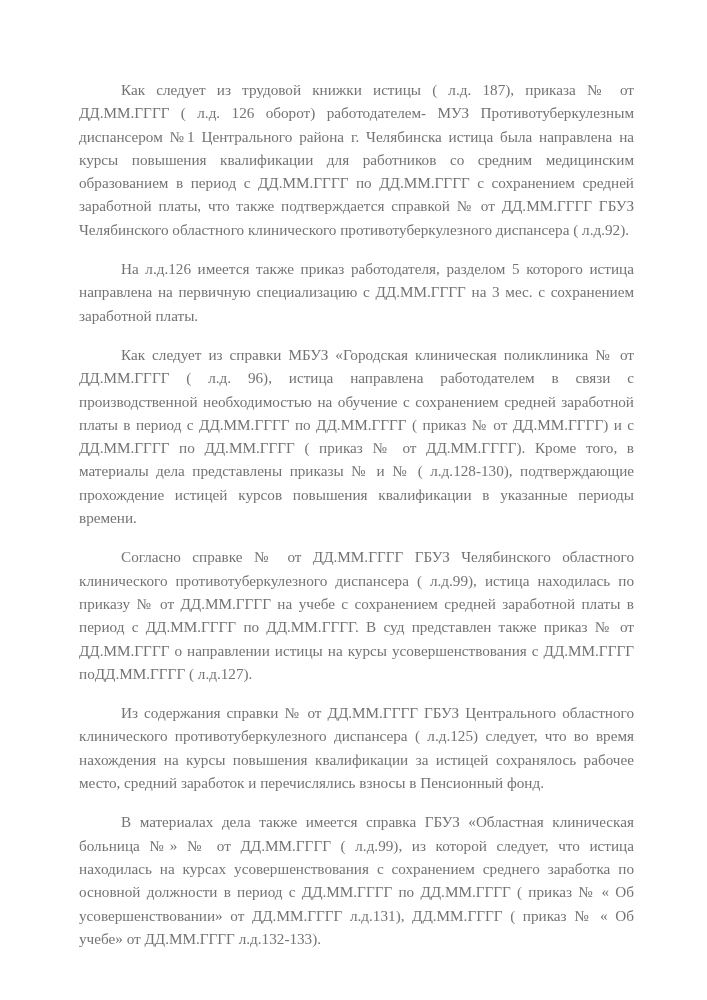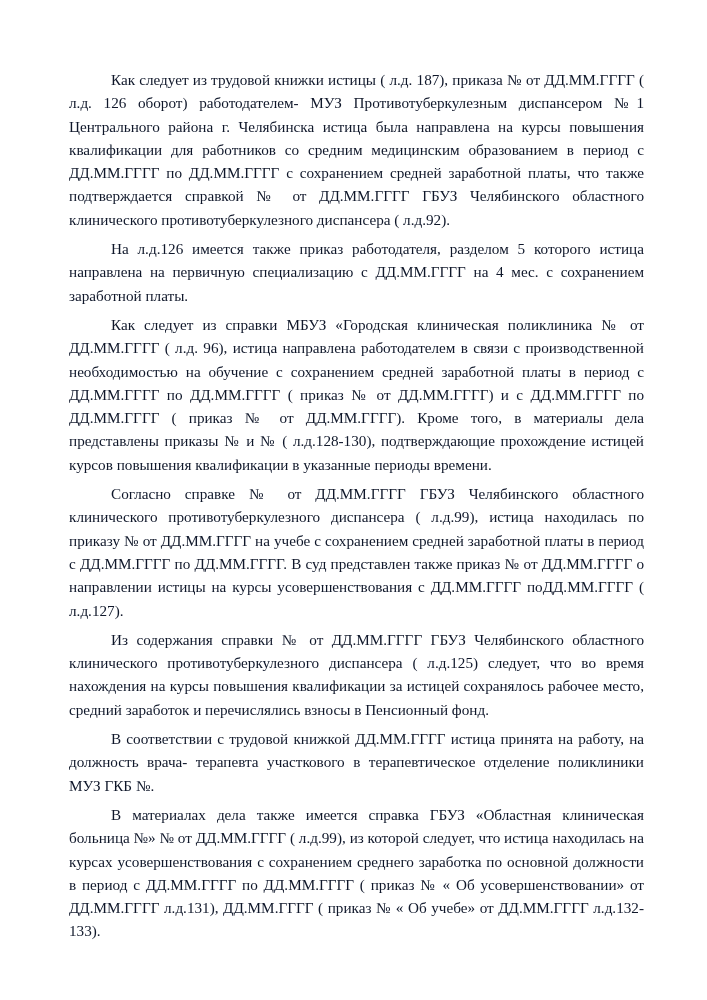--- a/index.html
+++ b/index.html
@@ -17,38 +17,37 @@
     width: 707px;
     height: 1000px;
     box-sizing: border-box;
     padding: 62px 57px 40px 63px;
     position: relative;
   }
   .doc-body {
     width: 100%;
   }
   p.para {
-    margin: 6px;
+    margin: 16px;
     padding: 0;
     font-size: 15.2px;
     line-height: 23.3px;
     text-align: justify;
     text-justify: inter-word;
     text-indent: 42px;
-    color: #0f172a;
+    color: #737373;
     hyphens: none;
   }
   
 </style>
 </head>
 <body>
 
 <div class="page">
   <div class="doc-body">
     <p class="para">Как следует из трудовой книжки истицы ( л.д. 187), приказа № от ДД.ММ.ГГГГ ( л.д. 126 оборот) работодателем- МУЗ Противотуберкулезным диспансером №1 Центрального района г. Челябинска истица была направлена на курсы повышения квалификации для работников со средним медицинским образованием в период с ДД.ММ.ГГГГ по ДД.ММ.ГГГГ с сохранением средней заработной платы, что также подтверждается справкой № от ДД.ММ.ГГГГ ГБУЗ Челябинского областного клинического противотуберкулезного диспансера ( л.д.92).</p>
-    <p class="para">На л.д.126 имеется также приказ работодателя, разделом 5 которого истица направлена на первичную специализацию с ДД.ММ.ГГГГ на 4 мес. с сохранением заработной платы.</p>
+    <p class="para">На л.д.126 имеется также приказ работодателя, разделом 5 которого истица направлена на первичную специализацию с ДД.ММ.ГГГГ на 3 мес. с сохранением заработной платы.</p>
     <p class="para">Как следует из справки МБУЗ «Городская клиническая поликлиника № от ДД.ММ.ГГГГ ( л.д. 96), истица направлена работодателем в связи с производственной необходимостью на обучение с сохранением средней заработной платы в период  с ДД.ММ.ГГГГ по ДД.ММ.ГГГГ ( приказ № от ДД.ММ.ГГГГ)      и      с ДД.ММ.ГГГГ по ДД.ММ.ГГГГ ( приказ № от ДД.ММ.ГГГГ). Кроме того, в материалы дела представлены приказы № и № ( л.д.128-130), подтверждающие прохождение истицей курсов повышения квалификации в указанные периоды времени.</p>
     <p class="para">Согласно справке № от ДД.ММ.ГГГГ ГБУЗ Челябинского областного клинического противотуберкулезного диспансера ( л.д.99), истица находилась по приказу № от ДД.ММ.ГГГГ на учебе с сохранением средней заработной платы в период с ДД.ММ.ГГГГ по ДД.ММ.ГГГГ. В суд представлен также приказ № от ДД.ММ.ГГГГ о направлении истицы на курсы усовершенствования с ДД.ММ.ГГГГ поДД.ММ.ГГГГ ( л.д.127).</p>
-    <p class="para">Из содержания справки № от ДД.ММ.ГГГГ ГБУЗ Челябинского областного клинического противотуберкулезного диспансера ( л.д.125) следует, что во время нахождения на курсы повышения квалификации за истицей сохранялось рабочее место, средний заработок и перечислялись взносы в Пенсионный фонд.</p>
-    <p class="para">В соответствии с трудовой книжкой ДД.ММ.ГГГГ истица принята на работу, на должность врача- терапевта участкового в терапевтическое отделение поликлиники МУЗ ГКБ №.</p>
+    <p class="para">Из содержания справки № от ДД.ММ.ГГГГ ГБУЗ Центрального областного клинического противотуберкулезного диспансера ( л.д.125) следует, что во время нахождения на курсы повышения квалификации за истицей сохранялось рабочее место, средний заработок и перечислялись взносы в Пенсионный фонд.</p>
     <p class="para">В материалах дела также имеется справка ГБУЗ «Областная клиническая больница №» № от ДД.ММ.ГГГГ ( л.д.99), из которой следует, что истица находилась на курсах усовершенствования с сохранением среднего заработка по основной должности в период с ДД.ММ.ГГГГ по ДД.ММ.ГГГГ (  приказ № «  Об  усовершенствовании»  от ДД.ММ.ГГГГ л.д.131), ДД.ММ.ГГГГ (        приказ № «       Об        учебе» от ДД.ММ.ГГГГ л.д.132-133).</p>
   </div>
 </div>
 
 </body></html>

